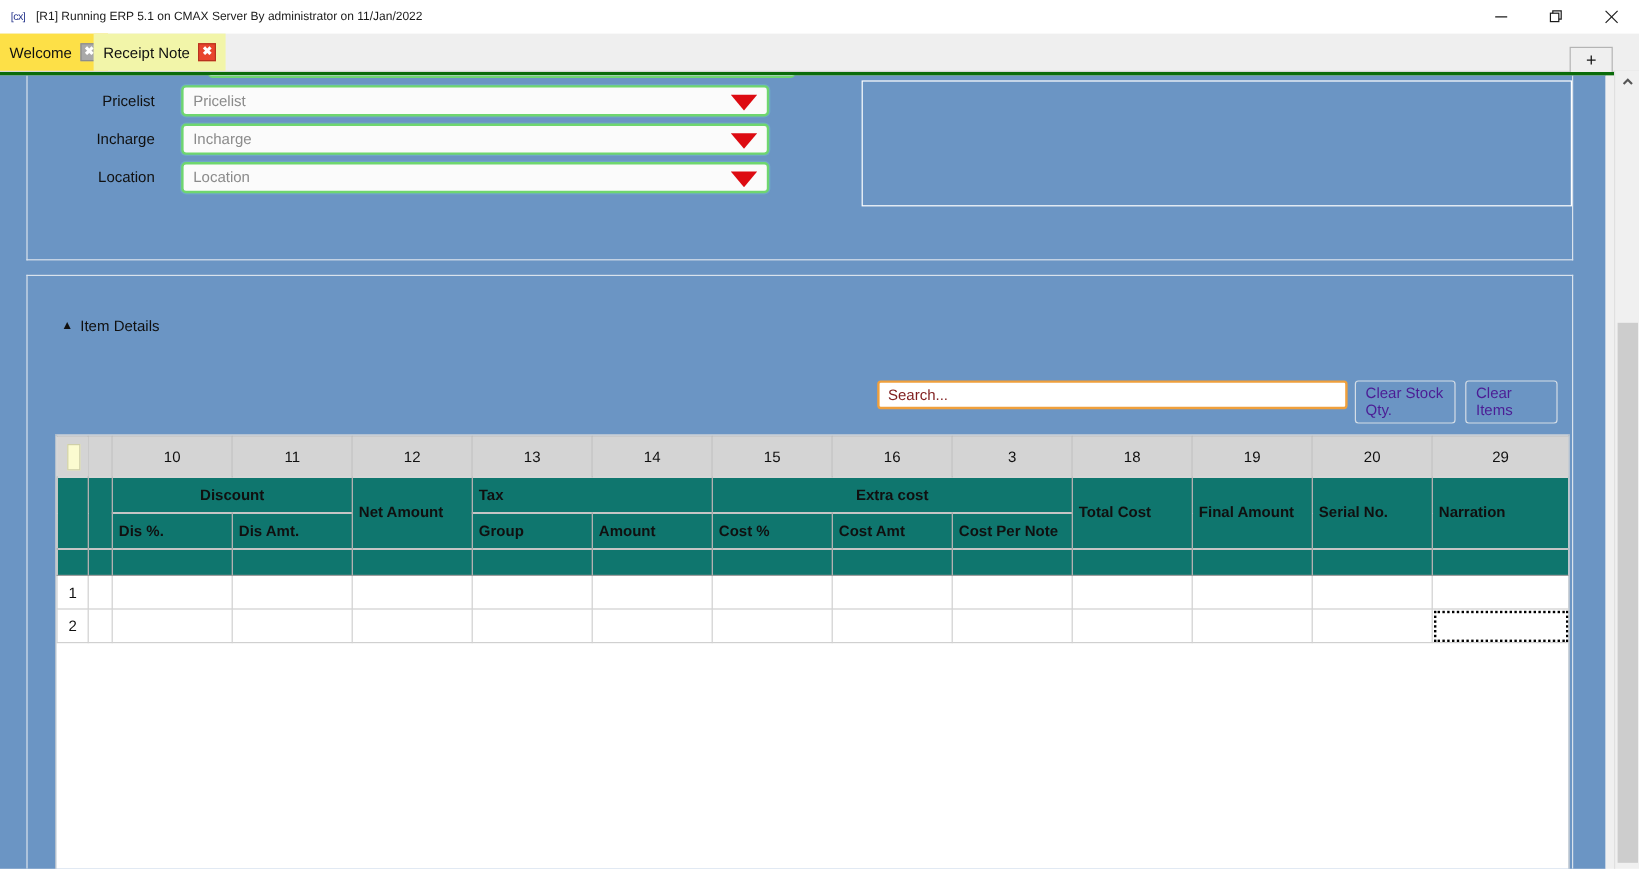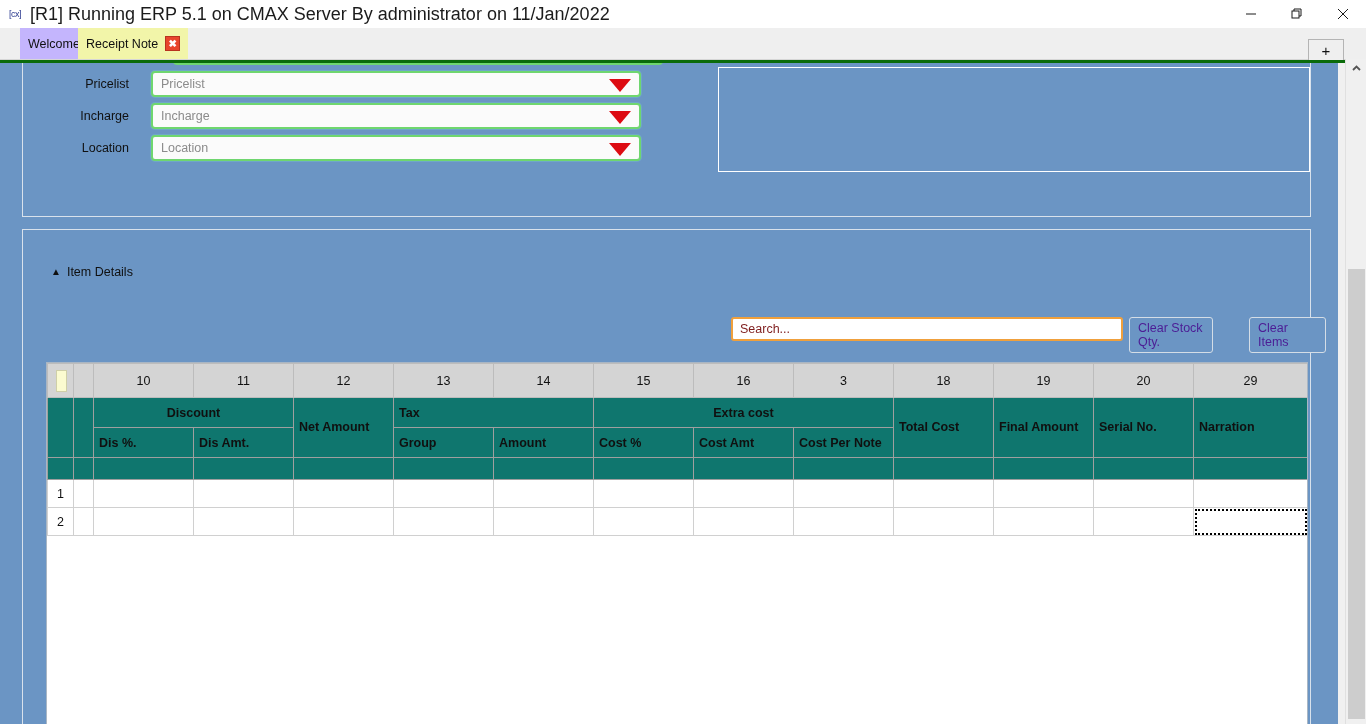--- a/index.html
+++ b/index.html
@@ -23,21 +23,21 @@
   }
   #app-badge {
     margin-left: 9px;
     font-size: 9px;
     color: #2b3a8f;
     font-family: "Liberation Sans", sans-serif;
     letter-spacing: -0.5px;
   }
   #title-text {
     margin-left: 9px;
-    font-size: 18px;
+    font-size: 10px;
     color: #1b1b1b;
     white-space: nowrap;
   }
   .wbtn {
     width: 46px; height: 28px;
     display: flex; align-items: center; justify-content: center;
     color: #1b1b1b;
   }
   .wbtn svg { display: block; }
   #winctl { position: absolute; right: 0; top: 0; display: flex; }
@@ -54,21 +54,21 @@
     position: absolute;
     top: 0;
     height: 31px;
     display: flex;
     align-items: center;
     padding: 0 8px;
     font-size: 12.5px;
     color: #101010;
     white-space: nowrap;
   }
-  #tab-welcome { left: 20px; background: #c4b5fd; }
+  #tab-welcome { left: 0; background: #fde047; }
   #tab-receipt { left: 78px; background: #f2f5a9; }
   .tab-label { margin-right: 7px; }
   .closebox {
     width: 15px; height: 15px;
     display: flex; align-items: center; justify-content: center;
     font-size: 10px; font-weight: bold;
     line-height: 1;
     border: 1px solid #8d8d8d;
     color: #ffffff;
     background: #a9a9a9;
@@ -225,21 +225,21 @@
     background: #6b95c4;
     border: 1px solid #d4dde6;
     border-radius: 3px;
     font-size: 12.5px;
     color: #4c1d95;
     display: flex; align-items: center; justify-content: center;
     box-sizing: border-box;
     padding: 0 8px;
   }
   #btn-clear-stock { left: 1106px; width: 84px; }
-  #btn-clear-items { left: 1198px; width: 77px; margin-left: 28px; }
+  #btn-clear-items { left: 1198px; width: 77px; }
 
   
   #grid {
     position: absolute;
     left: 23px; top: 132px;
     width: 1262px; height: 412px;
     background: #ffffff;
     border: 1px solid #a9b6c4;
     border-bottom: none;
     box-sizing: border-box;

